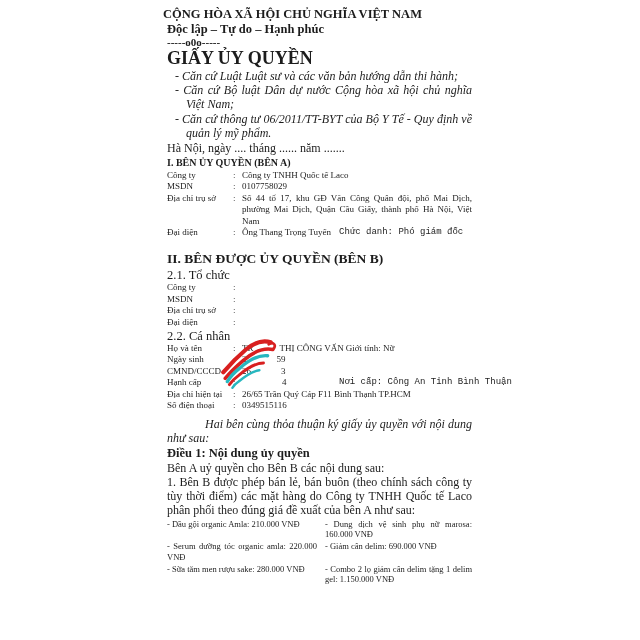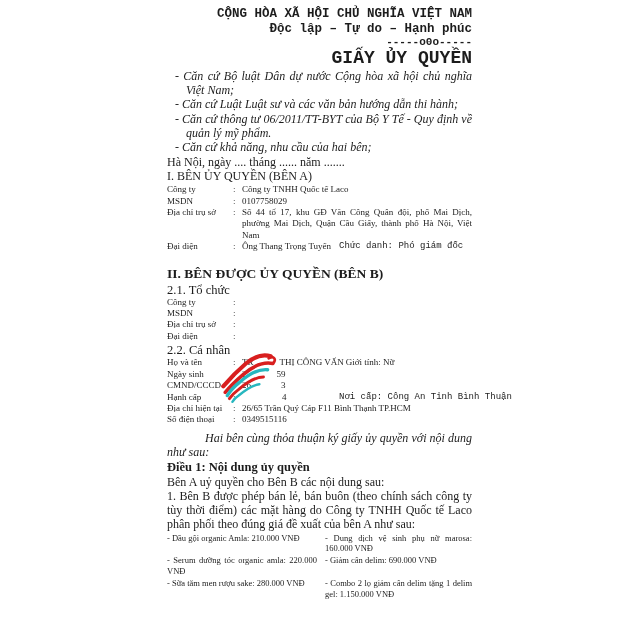--- a/index.html
+++ b/index.html
@@ -2,29 +2,29 @@
 <html><head>
 <meta charset="utf-8">
 <style>
   html,body{margin:0;padding:0;}
   body{
     width:640px;height:640px;background:#ffffff;position:relative;overflow:hidden;
     font-family:"Liberation Serif", serif;color:#1c1c1c;
     -webkit-font-smoothing:antialiased;
   }
   .page{position:absolute;left:167px;top:7px;width:305px;}
-  .center{text-align:right;font-family:Liberation Mono, monospace;}
+  .center{text-align:left;}
   .nat-title{font-weight:bold;font-size:12.5px;line-height:14px;white-space:nowrap;margin-left:-4px;}
   .motto{font-weight:bold;font-size:12.5px;line-height:14px;margin-top:1px;}
   .divider{font-weight:bold;font-size:11px;line-height:12px;}
   .doc-title{font-weight:bold;font-size:18px;line-height:17px;margin-top:2px;}
   .preamble{font-style:italic;font-size:12px;line-height:14.2px;text-align:justify;padding-left:8px;margin-top:2px;}
   .preamble .item{padding-left:11px;text-indent:-11px;}
   .date-line{font-size:12px;line-height:14px;margin-top:1px;}
-  .sec-h1{font-weight:normal;font-size:12px;line-height:15px;}
+  .sec-h1{font-weight:bold;font-size:10px;line-height:15px;}
   .sec-h2{font-weight:bold;font-size:13.5px;line-height:16px;margin-top:13px;}
   .sub-h{font-size:12.5px;line-height:14px;margin-top:1px;}
   .details{font-size:9px;line-height:11.4px;}
   .drow{display:flex;position:relative;}
   .lbl{flex:none;width:66px;}
   .colon{flex:none;width:9px;}
   .val{flex:1;}
   .val.justify{text-align:justify;}
   .extra{position:absolute;left:172px;top:0;white-space:nowrap;font-family:Liberation Mono, monospace;}
   .gap-sp{display:inline-block;}
@@ -48,24 +48,23 @@
 <div class="page">
 
   <div class="center">
     <div class="nat-title">CỘNG HÒA XÃ HỘI CHỦ NGHĨA VIỆT NAM</div>
     <div class="motto">Độc lập – Tự do – Hạnh phúc</div>
     <div class="divider">-----o0o-----</div>
     <div class="doc-title">GIẤY ỦY QUYỀN</div>
   </div>
 
   <div class="preamble">
+    <div class="item">- Căn cứ Luật Luật sư và các văn bản hướng dẫn thi hành;</div>
     <div class="item">- Căn cứ Bộ luật Dân dự nước Cộng hòa xã hội chủ nghĩa Việt Nam;</div>
-    <div class="item">- Căn cứ Luật Luật sư và các văn bản hướng dẫn thi hành;</div>
     <div class="item">- Căn cứ thông tư 06/2011/TT-BYT của Bộ Y Tế - Quy định về quản lý mỹ phẩm.</div>
-    <div class="item">- Căn cứ khả năng, nhu cầu của hai bên;</div>
   </div>
   <div class="date-line">Hà Nội, ngày .... tháng ...... năm .......</div>
 
   <div class="sec-h1">I. BÊN ỦY QUYỀN (BÊN A)</div>
   <div class="details">
     <div class="drow">
       <span class="lbl">Công ty</span>
         <span class="colon">:</span>
         <span class="val">Công ty TNHH Quốc tế Laco</span>
     </div>

